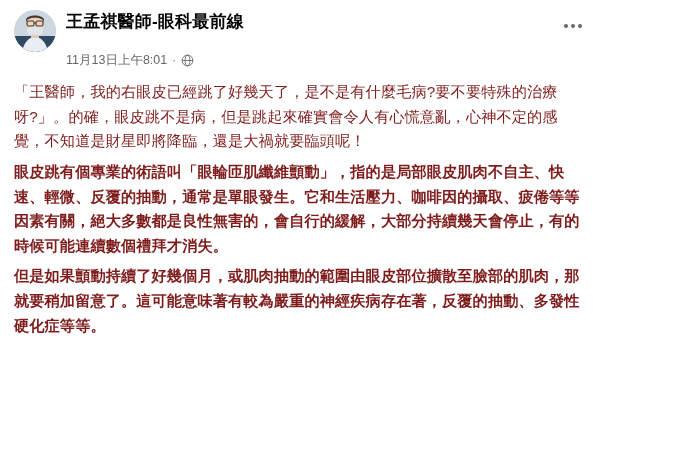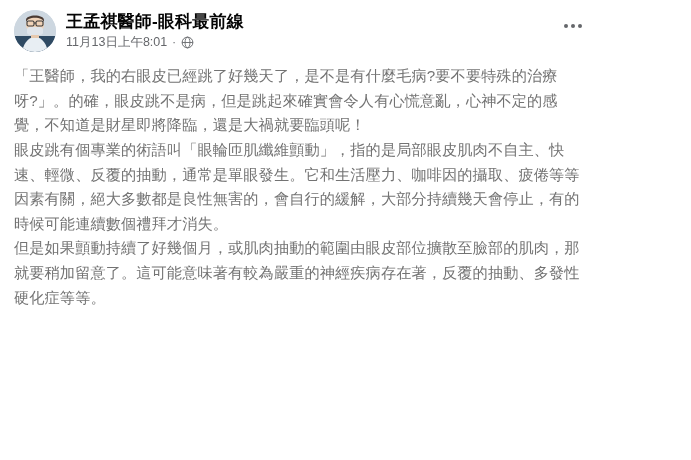--- a/index.html
+++ b/index.html
@@ -45,21 +45,21 @@
     font-size: 17px;
     font-weight: bold;
     line-height: 21px;
     color: #050505;
     letter-spacing: 0.2px;
   }
   .meta-row {
     display: flex;
     align-items: center;
     gap: 5px;
-    margin-top: 3px;
+    margin-top: 21px;
     font-size: 12.5px;
     color: #65676b;
     line-height: 15px;
   }
   .meta-dot {
     font-size: 11px;
     color: #65676b;
     line-height: 15px;
   }
   .globe-icon {
@@ -86,29 +86,30 @@
     display: block;
     width: 4px;
     height: 4px;
     border-radius: 50%;
     background: #65676b;
   }
   .post-body {
     margin-top: 10px;
     font-size: 15.2px;
     line-height: 1.62;
-    color: #737373;
+    color: #7f1d1d;
     letter-spacing: 0.1px;
     text-align: left;
   }
   .post-body p {
     margin: 0;
   }
   .post-body p + p {
-    margin-top: 0px;
+    margin-top: 6px;
+    font-weight: bold;
   }
   .tail {
     margin-top: 5px;
     font-size: 15.2px;
     line-height: 1.62;
     color: #050505;
     height: 14px;
     overflow: hidden;
   }
 </style>

